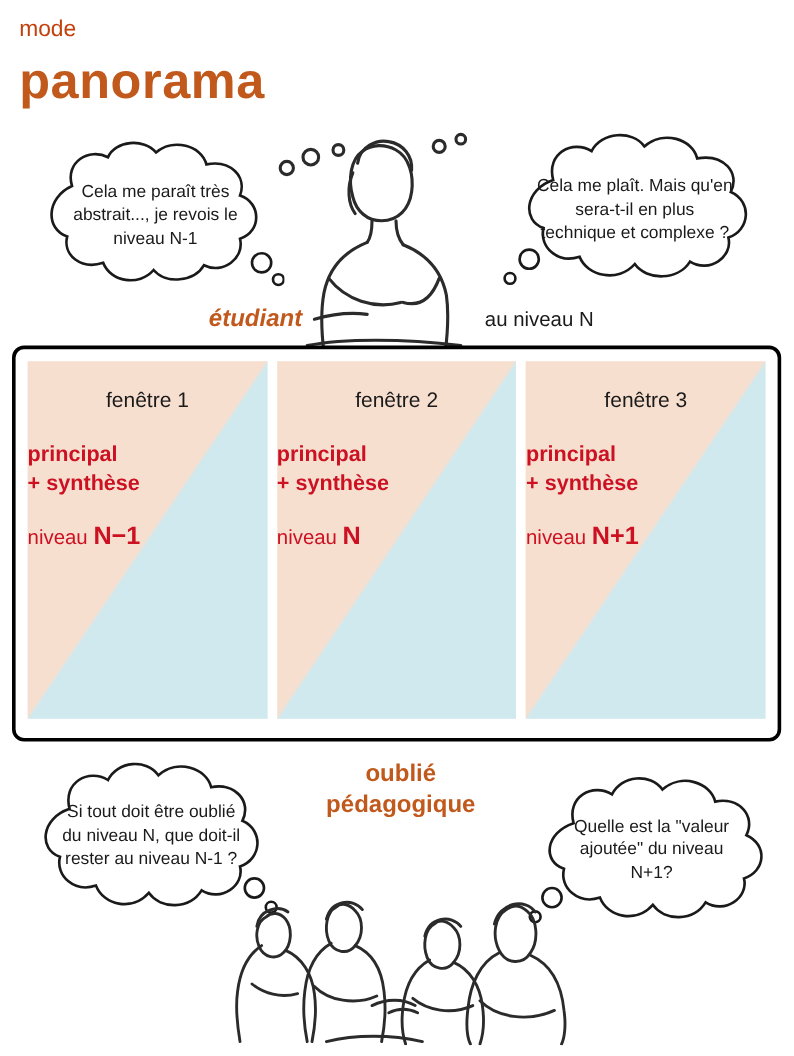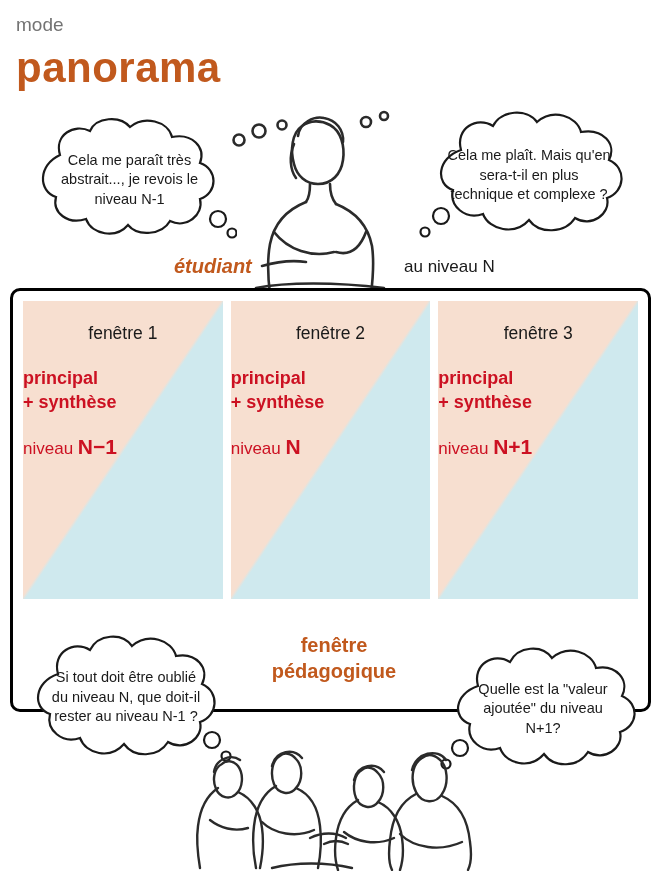--- a/index.html
+++ b/index.html
@@ -15,21 +15,21 @@
     color: #1a1a1a;
     overflow: hidden;
   }
 
   
   .mode-label {
     position: absolute;
     left: 16px;
     top: 14px;
     font-size: 19px;
-    color: #737373;
+    color: #c2410c;
   }
   .panorama-title {
     position: absolute;
     left: 16px;
     top: 44px;
     font-size: 42px;
     font-weight: bold;
     color: #c1591d;
     letter-spacing: 0.5px;
   }
@@ -108,21 +108,21 @@
     color: #c1591d;
     line-height: 1.3;
   }
 
   
   .panel {
     position: absolute;
     left: 10px;
     top: 288px;
     width: 641px;
-    height: 424px;
+    height: 330px;
     box-sizing: border-box;
     border: 3px solid #000;
     border-radius: 10px;
     background: #ffffff;
   }
   .windows-row {
     position: absolute;
     left: 10px;
     top: 10px;
     width: 615px;
@@ -296,21 +296,21 @@
     <path d="M40 42 C34 20 56 8 72 18 C80 2 104 0 114 14 C130 0 154 8 158 24 C178 20 192 36 184 52
              C202 60 200 82 182 88 C186 104 166 118 150 108 C140 124 116 124 106 110
              C92 126 68 120 62 104 C44 110 28 96 32 80 C14 74 16 50 40 42 Z"></path>
     <circle cx="22" cy="104" r="8"></circle>
     <circle cx="8" cy="120" r="4.5"></circle>
   </svg>
   <div class="bubble-text">Quelle est la "valeur ajoutée" du niveau N+1?</div>
 </div>
 
 <div class="role-equipe">
-  <span>fenêtre</span><br>
+  <span>oublié</span><br>
   <span>pédagogique</span>
 </div>
 
 <div class="team-figure">
   <svg width="310" height="145" viewBox="0 0 310 145" fill="none" stroke="#2b2b2b" stroke-width="2.4" stroke-linecap="round" stroke-linejoin="round">
 
     <path d="M46 38 C38 42 36 54 40 63 C44 72 54 74 60 68 C67 62 68 48 62 40 C57 34 50 34 46 38 Z"></path>
     <path d="M38 46 C40 32 56 28 64 34"></path>
     <path d="M42 62 C30 70 24 84 22 100 C20 114 22 130 24 142"></path>
     <path d="M62 66 C76 72 84 86 86 102 C88 116 86 132 84 142"></path>

